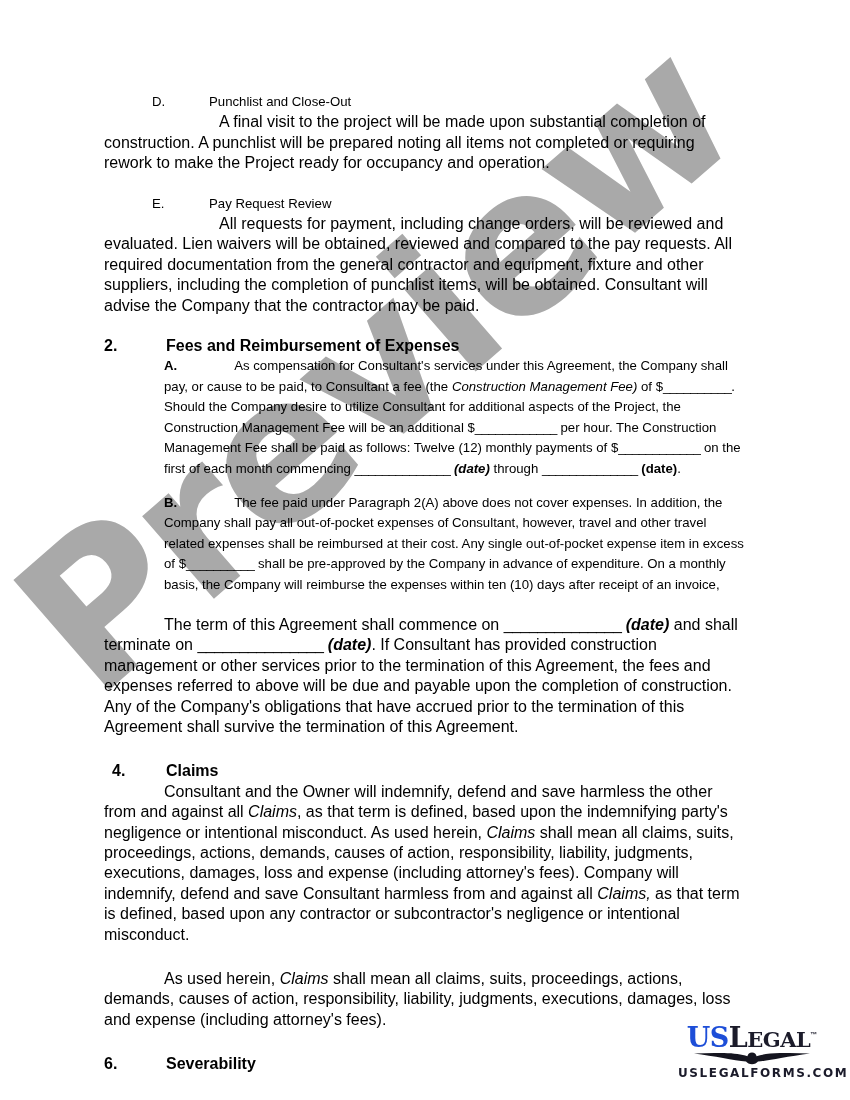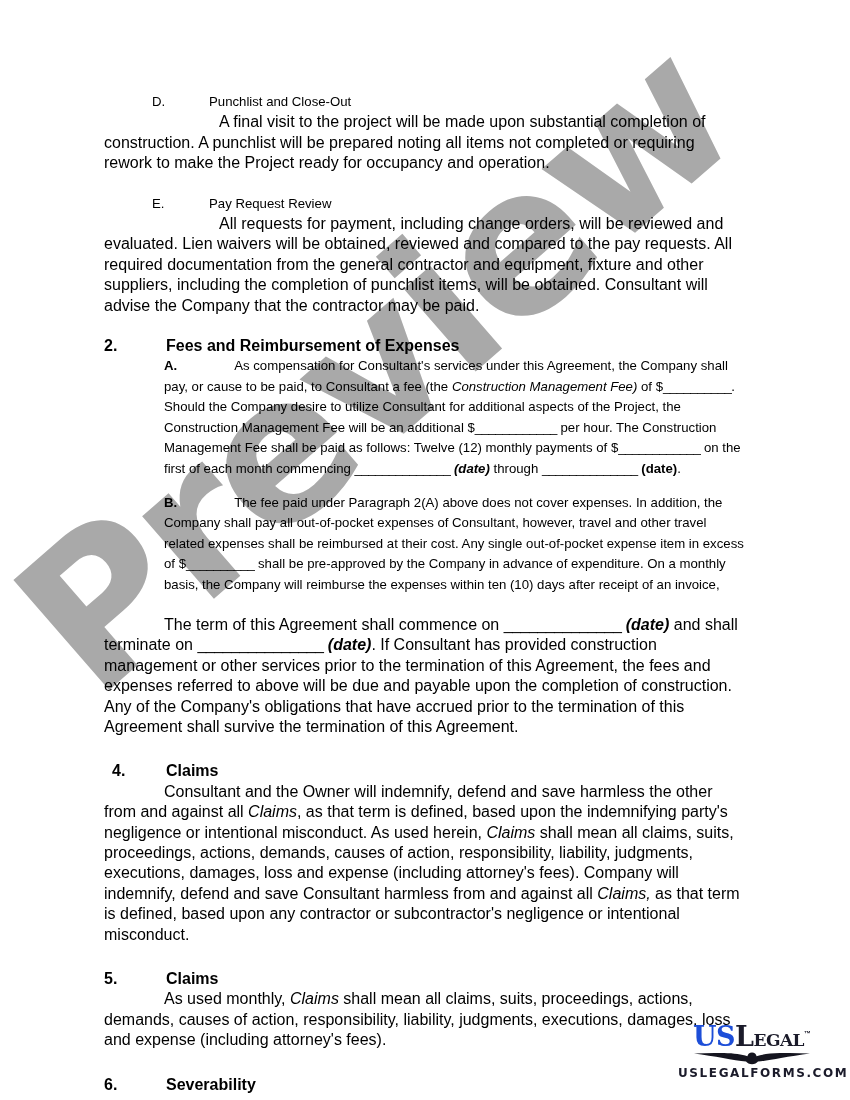--- a/index.html
+++ b/index.html
@@ -125,21 +125,21 @@
     font-size: 27px;
     line-height: 30px;
     font-weight: 700;
     letter-spacing: -0.5px;
     white-space: nowrap;
     position: relative;
     display: inline-block;
   }
   #logo .wm-us   { color: #1d4ed8; text-align: right; }
   #logo .wm-l    { color: #1b1b2a; }
-  #logo .wm-egal { color: #1b1b2a; font-size: 17px; }
+  #logo .wm-egal { color: #1b1b2a; font-size: 21px; }
   #logo .tm {
     font-family: "Liberation Sans", sans-serif;
     font-size: 7px;
     vertical-align: super;
     color: #1b1b2a;
     letter-spacing: 0;
   }
   #logo .eagle {
     display: block;
     margin: -4px auto 1px auto;
@@ -203,22 +203,21 @@
     <div class="gap-lg"></div>
 
     <div class="block">
       <div class="num-head indented"><span class="num">4.</span><span>Claims</span></div>
       <p class="indent-para tab1"><span>Consultant and the Owner will indemnify, defend and save harmless the other from and against all </span><em class="it">Claims</em><span>, as that term is defined, based upon the indemnifying party's negligence or intentional misconduct. As used herein, </span><em class="it">Claims</em><span> shall mean all claims, suits, proceedings, actions, demands, causes of action, responsibility, liability, judgments, executions, damages, loss and expense (including attorney's fees). Company will indemnify, defend and save Consultant harmless from and against all </span><em class="it">Claims,</em><span> as that term is defined, based upon any contractor or subcontractor's negligence or intentional misconduct.</span></p>
     </div>
 
     <div class="gap-lg"></div>
 
     <div class="block">
-      <div class="num-head"><span class="num">5.</span><span>Claims</span></div>
-      <p class="indent-para tab1"><span>As used monthly, </span><em class="it">Claims</em><span> shall mean all claims, suits, proceedings, actions, demands, causes of action, responsibility, liability, judgments, executions, damages, loss and expense (including attorney's fees).</span></p>
+      <p class="indent-para tab1"><span>As used herein, </span><em class="it">Claims</em><span> shall mean all claims, suits, proceedings, actions, demands, causes of action, responsibility, liability, judgments, executions, damages, loss and expense (including attorney's fees).</span></p>
     </div>
 
     <div class="gap-lg"></div>
 
     <div class="block">
       <div class="num-head"><span class="num">6.</span><span>Severability</span></div>
     </div>
 
   </div>
 

